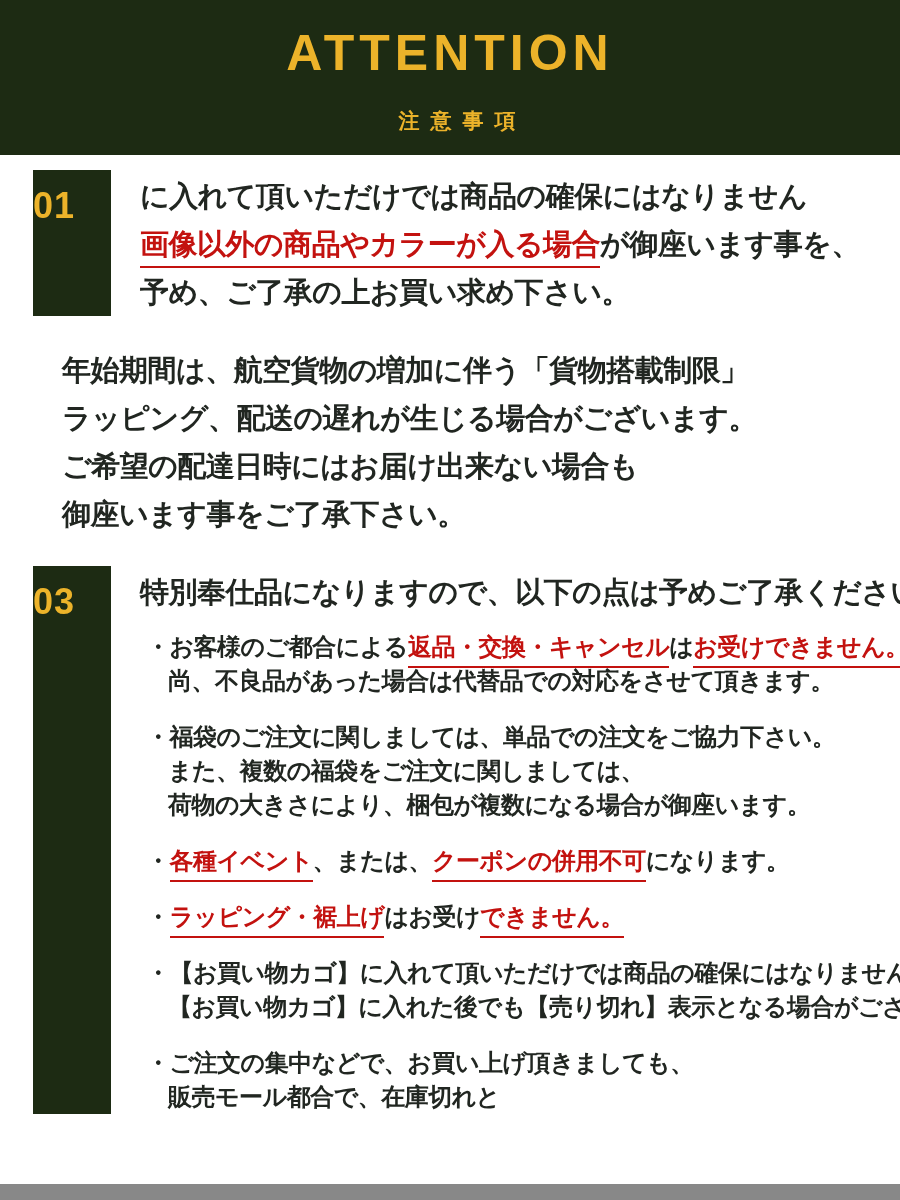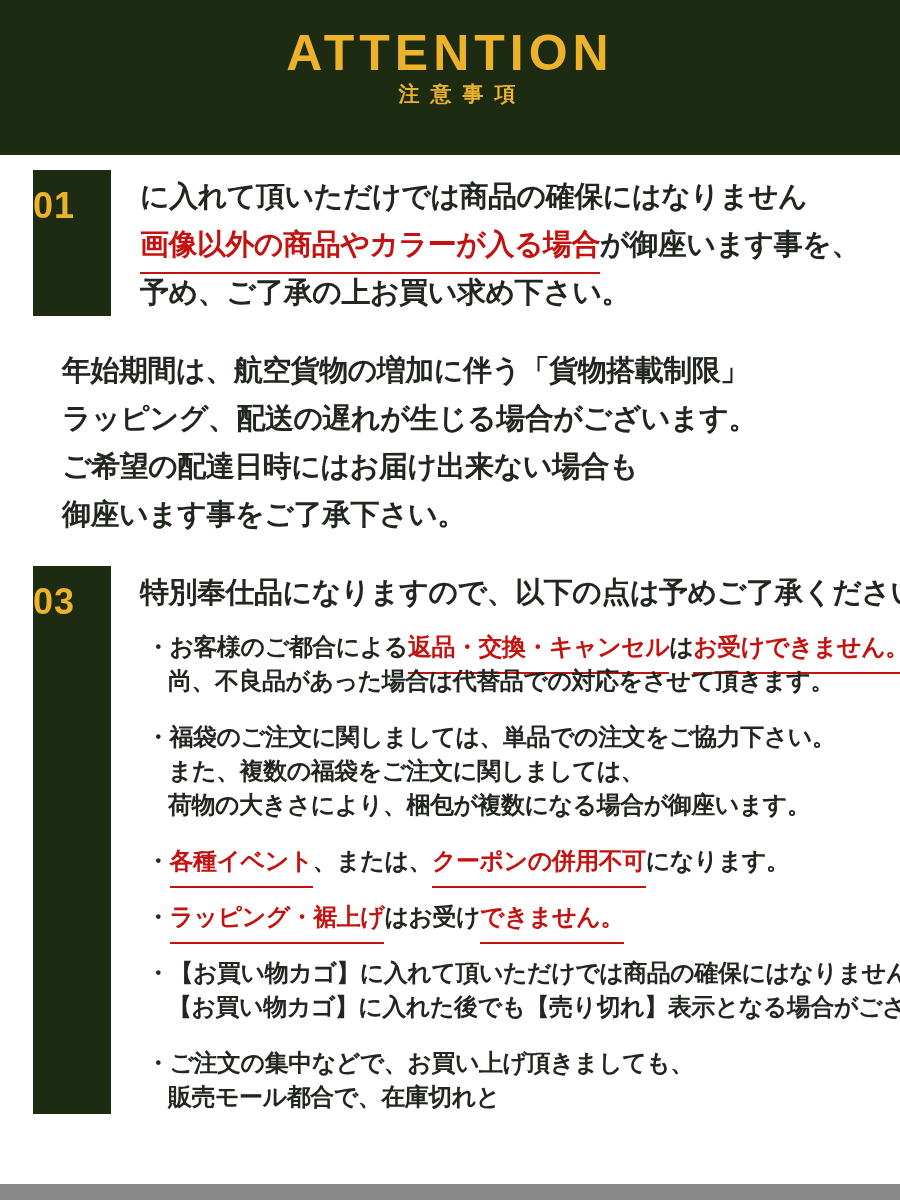--- a/index.html
+++ b/index.html
@@ -26,21 +26,21 @@
   }
   .hero-title{
     padding-top:28px;
     font-size:50px;
     font-weight:800;
     letter-spacing:5px;
     color:var(--gold);
     line-height:1;
   }
   .hero-sub{
-    margin-top:5px;
+    margin-top:32px;
     font-size:21px;
     letter-spacing:11px;
     text-indent:11px;
     color:var(--gold);
     line-height:1;
     padding-left:14px;
   }
   
   .notes{padding-top:15px;}
   .note{
@@ -67,21 +67,21 @@
   }
   .line{
     font-size:29px;
     line-height:48px;
     letter-spacing:-0.5px;
     white-space:nowrap;
   }
   .red{
     color:var(--red);
     border-bottom:2px solid var(--red);
-    padding-bottom:12px;
+    padding-bottom:6px;
   }
   .bullets{
     margin-top:14px;
     margin-left:6px;
   }
   .bullet{margin-bottom:22px;}
   .bullet:last-child{margin-bottom:0;}
   .b-line{
     font-size:24px;
     line-height:34px;

